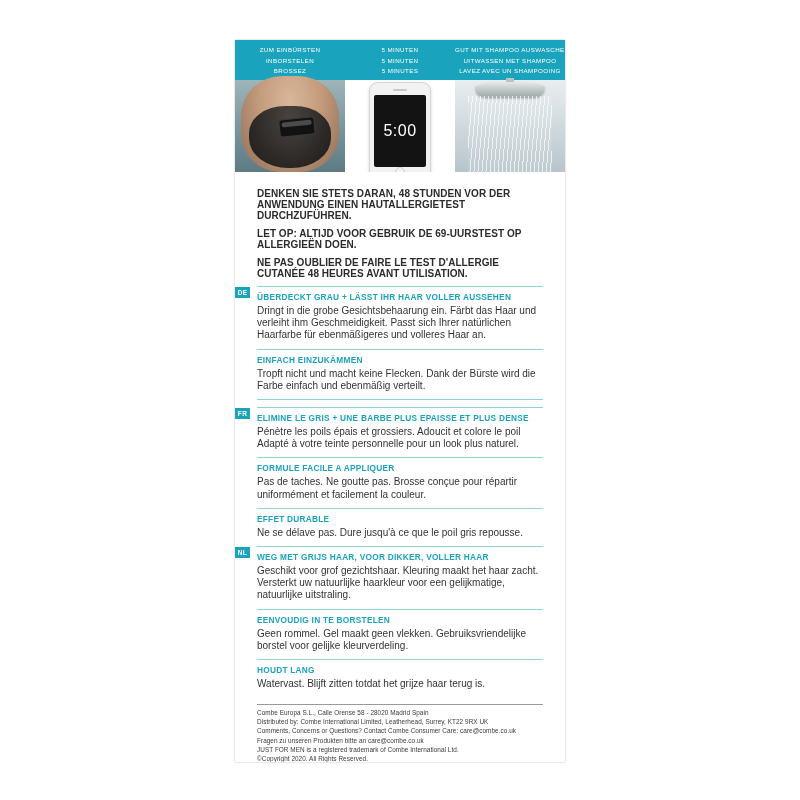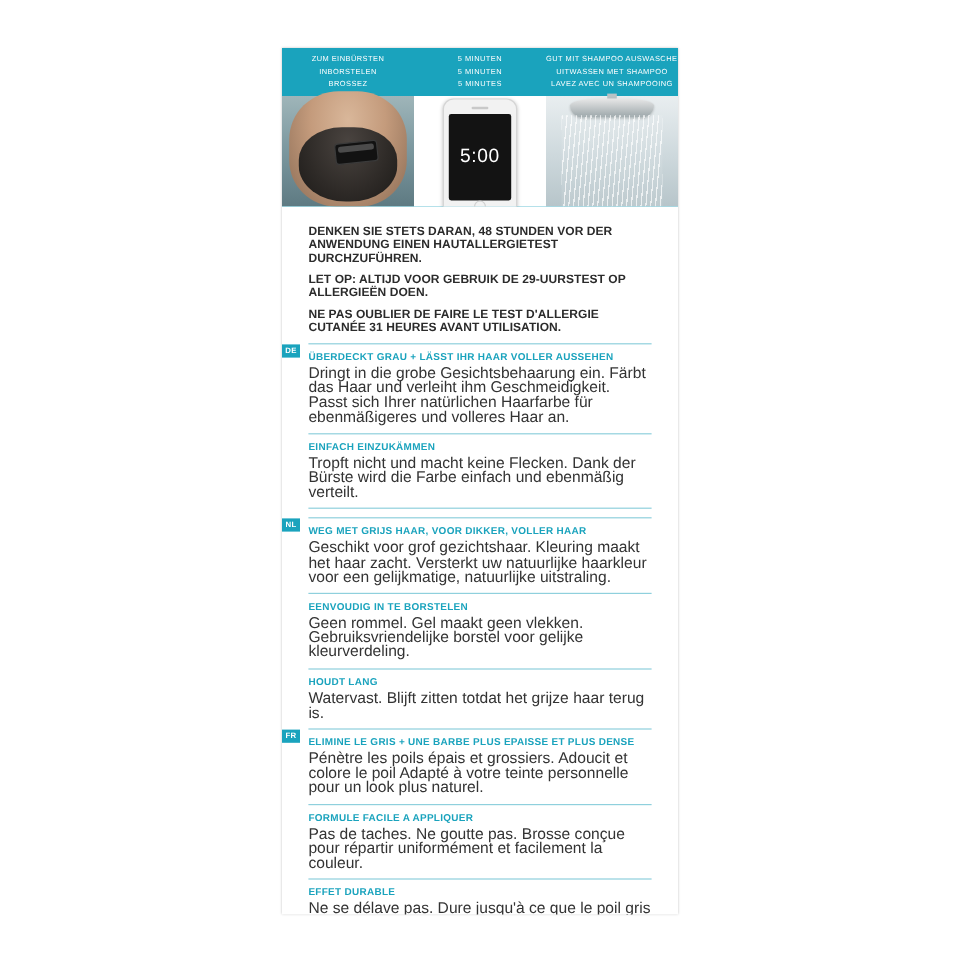--- a/index.html
+++ b/index.html
@@ -208,21 +208,21 @@
     margin: 0 0 3px 0;
     color: #1aa3bd;
     font-size: 8.3px;
     font-weight: bold;
     letter-spacing: 0.25px;
     text-transform: uppercase;
   }
   .claim-body {
     margin: 0;
     color: #333333;
-    font-size: 13px;
+    font-size: 10px;
     line-height: 12.2px;
   }
   
   .legal {
     margin-top: 14px;
     color: #3a3a3a;
   }
   .legal hr {
     border: 0;
     border-top: 1px solid #9a9a9a;
@@ -281,22 +281,22 @@
         <div class="head"></div>
         <div class="water"></div>
       </div>
     </div>
 
   </div>
 
   <div class="body-pad">
     <div class="warning">
       <p>DENKEN SIE STETS DARAN, 48 STUNDEN VOR DER ANWENDUNG EINEN HAUTALLERGIETEST DURCHZUFÜHREN.</p>
-      <p>LET OP: ALTIJD VOOR GEBRUIK DE 29-UURSTEST OP ALLERGIEËN DOEN.</p>
-      <p class="last">NE PAS OUBLIER DE FAIRE LE TEST D'ALLERGIE CUTANÉE 31 HEURES AVANT UTILISATION.</p>
+      <p>LET OP: ALTIJD VOOR GEBRUIK DE 69-UURSTEST OP ALLERGIEËN DOEN.</p>
+      <p class="last">NE PAS OUBLIER DE FAIRE LE TEST D'ALLERGIE CUTANÉE 48 HEURES AVANT UTILISATION.</p>
     </div>
 
     <div class="lang-block">
       <div class="lang-tag">DE</div>
 
       <hr class="rule">
       <div class="claim">
         <p class="claim-title">ÜBERDECKT GRAU + LÄSST IHR HAAR VOLLER AUSSEHEN</p>
         <p class="claim-body">Dringt in die grobe Gesichtsbehaarung ein. Färbt das Haar und verleiht ihm Geschmeidigkeit. Passt sich Ihrer natürlichen Haarfarbe für ebenmäßigeres und volleres Haar an.</p>
       </div>
@@ -304,60 +304,60 @@
       <hr class="rule">
       <div class="claim">
         <p class="claim-title">EINFACH EINZUKÄMMEN</p>
         <p class="claim-body">Tropft nicht und macht keine Flecken. Dank der Bürste wird die Farbe einfach und ebenmäßig verteilt.</p>
       </div>
 
       <hr class="rule">
     </div>
 
     <div class="lang-block">
+      <div class="lang-tag">FR</div>
+
+      <hr class="rule">
+      <div class="claim">
+        <p class="claim-title">ELIMINE LE GRIS + UNE BARBE PLUS EPAISSE ET PLUS DENSE</p>
+        <p class="claim-body">Pénètre les poils épais et grossiers. Adoucit et colore le poil Adapté à votre teinte personnelle pour un look plus naturel.</p>
+      </div>
+
+      <hr class="rule">
+      <div class="claim">
+        <p class="claim-title">FORMULE FACILE A APPLIQUER</p>
+        <p class="claim-body">Pas de taches. Ne goutte pas. Brosse conçue pour répartir uniformément et facilement la couleur.</p>
+      </div>
+
+      <hr class="rule">
+      <div class="claim">
+        <p class="claim-title">EFFET DURABLE</p>
+        <p class="claim-body">Ne se délave pas. Dure jusqu'à ce que le poil gris repousse.</p>
+      </div>
+    </div>
+
+    <div class="lang-block">
       <div class="lang-tag">NL</div>
 
       <hr class="rule">
       <div class="claim">
         <p class="claim-title">WEG MET GRIJS HAAR, VOOR DIKKER, VOLLER HAAR</p>
         <p class="claim-body">Geschikt voor grof gezichtshaar. Kleuring maakt het haar zacht. Versterkt uw natuurlijke haarkleur voor een gelijkmatige, natuurlijke uitstraling.</p>
       </div>
 
       <hr class="rule">
       <div class="claim">
         <p class="claim-title">EENVOUDIG IN TE BORSTELEN</p>
         <p class="claim-body">Geen rommel. Gel maakt geen vlekken. Gebruiksvriendelijke borstel voor gelijke kleurverdeling.</p>
       </div>
 
       <hr class="rule">
       <div class="claim">
         <p class="claim-title">HOUDT LANG</p>
         <p class="claim-body">Watervast. Blijft zitten totdat het grijze haar terug is.</p>
-      </div>
-    </div>
-
-    <div class="lang-block">
-      <div class="lang-tag">FR</div>
-
-      <hr class="rule">
-      <div class="claim">
-        <p class="claim-title">ELIMINE LE GRIS + UNE BARBE PLUS EPAISSE ET PLUS DENSE</p>
-        <p class="claim-body">Pénètre les poils épais et grossiers. Adoucit et colore le poil Adapté à votre teinte personnelle pour un look plus naturel.</p>
-      </div>
-
-      <hr class="rule">
-      <div class="claim">
-        <p class="claim-title">FORMULE FACILE A APPLIQUER</p>
-        <p class="claim-body">Pas de taches. Ne goutte pas. Brosse conçue pour répartir uniformément et facilement la couleur.</p>
-      </div>
-
-      <hr class="rule">
-      <div class="claim">
-        <p class="claim-title">EFFET DURABLE</p>
-        <p class="claim-body">Ne se délave pas. Dure jusqu'à ce que le poil gris repousse.</p>
       </div>
     </div>
 
     <div class="legal">
       <hr>
       <p>Combe Europa S.L., Calle Orense 58 - 28020 Madrid Spain</p>
       <p>Distributed by: Combe International Limited, Leatherhead, Surrey, KT22 9RX  UK</p>
       <p>Comments, Concerns or Questions? Contact Combe Consumer Care: care@combe.co.uk</p>
       <p>Fragen zu unseren Produkten bitte an care@combe.co.uk</p>
       <p>JUST FOR MEN is a registered trademark of Combe International Ltd.</p>

